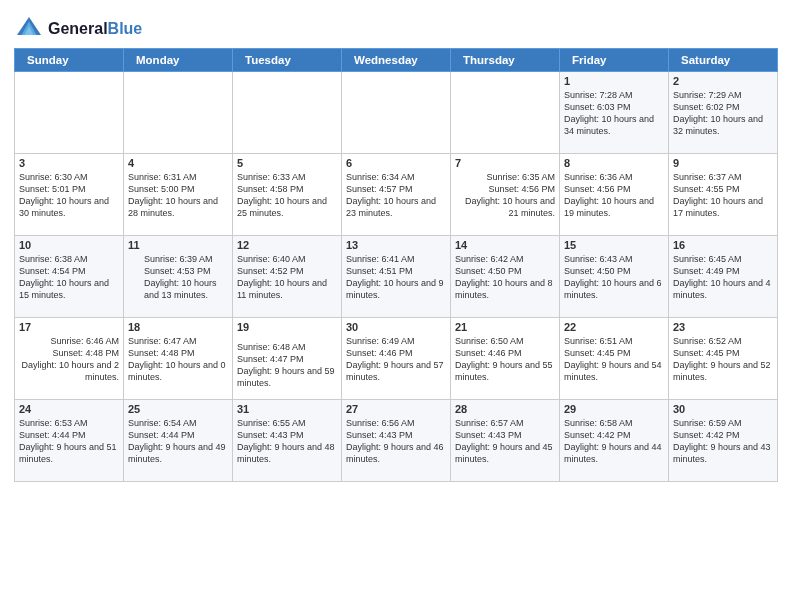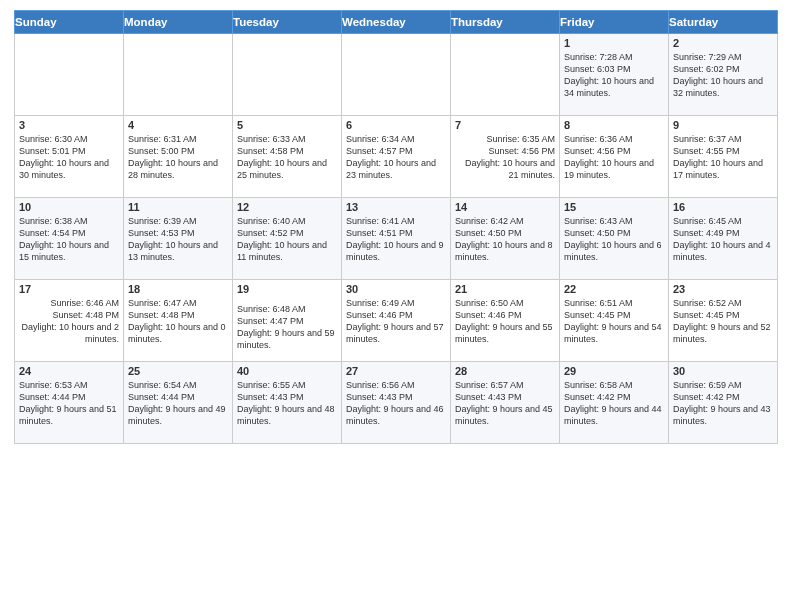--- a/index.html
+++ b/index.html
@@ -46,21 +46,21 @@
     .calendar {
       width: 100%;
       border-collapse: collapse;
       table-layout: fixed;
     }
     .calendar th {
       background: #3a7abf;
       color: #fff;
       font-size: 11.5px;
       font-weight: bold;
-      padding: 5px 0;
+      padding: 5px 12px;
       text-align: left;
       border: 1px solid #5a9adf;
     }
     .calendar td {
       border: 1px solid #ccc;
       vertical-align: top;
       padding: 3px 4px;
       font-size: 9.5px;
       color: #333;
       height: 82px;
@@ -84,20 +84,36 @@
       color: #333;
     }
     .empty-cell {
       background: #fff !important;
     }
   </style>
 </head>
 <body>
 
 <div class="container">
+  <div class="header-row">
+    <div class="logo">
+      <svg class="logo-icon" viewBox="0 0 40 40">
+        <polygon points="20,4 36,28 4,28" fill="#3a7abf"></polygon>
+        <polygon points="20,10 30,28 10,28" fill="#5aaae0"></polygon>
+        <polygon points="20,16 26,28 14,28" fill="#7ac0f0"></polygon>
+      </svg>
+      <div>
+        <div style="font-size:16px;font-weight:bold;color:#1a1a2e;">General<span style="color:#3a7abf;">Blue</span></div>
+      </div>
+    </div>
+    <div class="title-block">
+      <div class="month-title"></div>
+      <div class="location"></div>
+    </div>
+  </div>
 
   <table class="calendar">
     <thead>
       <tr>
       <th>Sunday</th>
           <th>Monday</th>
           <th>Tuesday</th>
           <th>Wednesday</th>
           <th>Thursday</th>
           <th>Friday</th>
@@ -170,21 +186,21 @@
         </tr>
         <tr>
           <td>
             <span class="day-num">10</span>
             <div class="cell-info" style="white-space: pre-line;">Sunrise: 6:38 AM
 Sunset: 4:54 PM
 Daylight: 10 hours and 15 minutes.</div>
           </td>
           <td>
             <span class="day-num">11</span>
-            <div class="cell-info" style="white-space: pre-line;">Sunrise: 6:39 AM
+            <div class="cell-info" style="white-space: pre-line; margin-left: 16px;">Sunrise: 6:39 AM
 Sunset: 4:53 PM
 Daylight: 10 hours and 13 minutes.</div>
           </td>
           <td>
             <span class="day-num">12</span>
             <div class="cell-info" style="white-space: pre-line;">Sunrise: 6:40 AM
 Sunset: 4:52 PM
 Daylight: 10 hours and 11 minutes.</div>
           </td>
           <td>
@@ -263,21 +279,21 @@
 Sunset: 4:44 PM
 Daylight: 9 hours and 51 minutes.</div>
           </td>
           <td>
             <span class="day-num">25</span>
             <div class="cell-info" style="white-space: pre-line;">Sunrise: 6:54 AM
 Sunset: 4:44 PM
 Daylight: 9 hours and 49 minutes.</div>
           </td>
           <td>
-            <span class="day-num">40</span>
+            <span class="day-num">31</span>
             <div class="cell-info" style="white-space: pre-line;">Sunrise: 6:55 AM
 Sunset: 4:43 PM
 Daylight: 9 hours and 48 minutes.</div>
           </td>
           <td>
             <span class="day-num">27</span>
             <div class="cell-info" style="white-space: pre-line;">Sunrise: 6:56 AM
 Sunset: 4:43 PM
 Daylight: 9 hours and 46 minutes.</div>
           </td>

